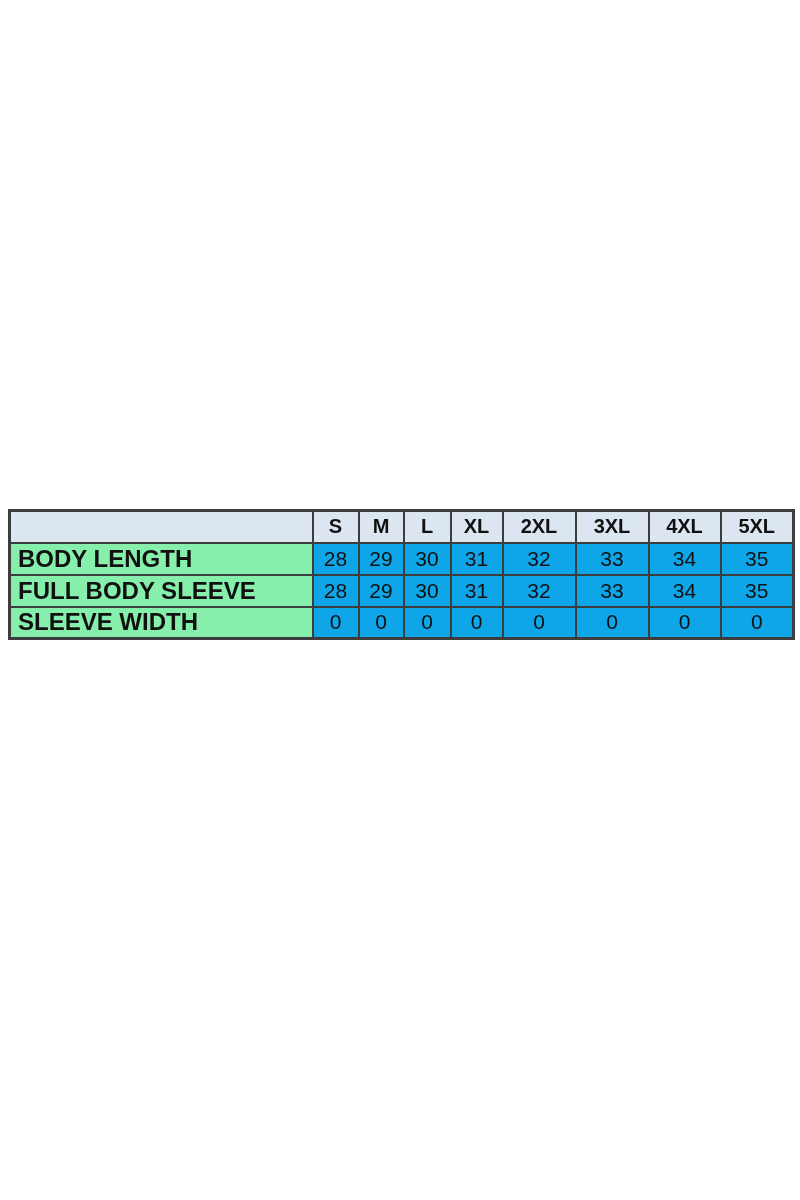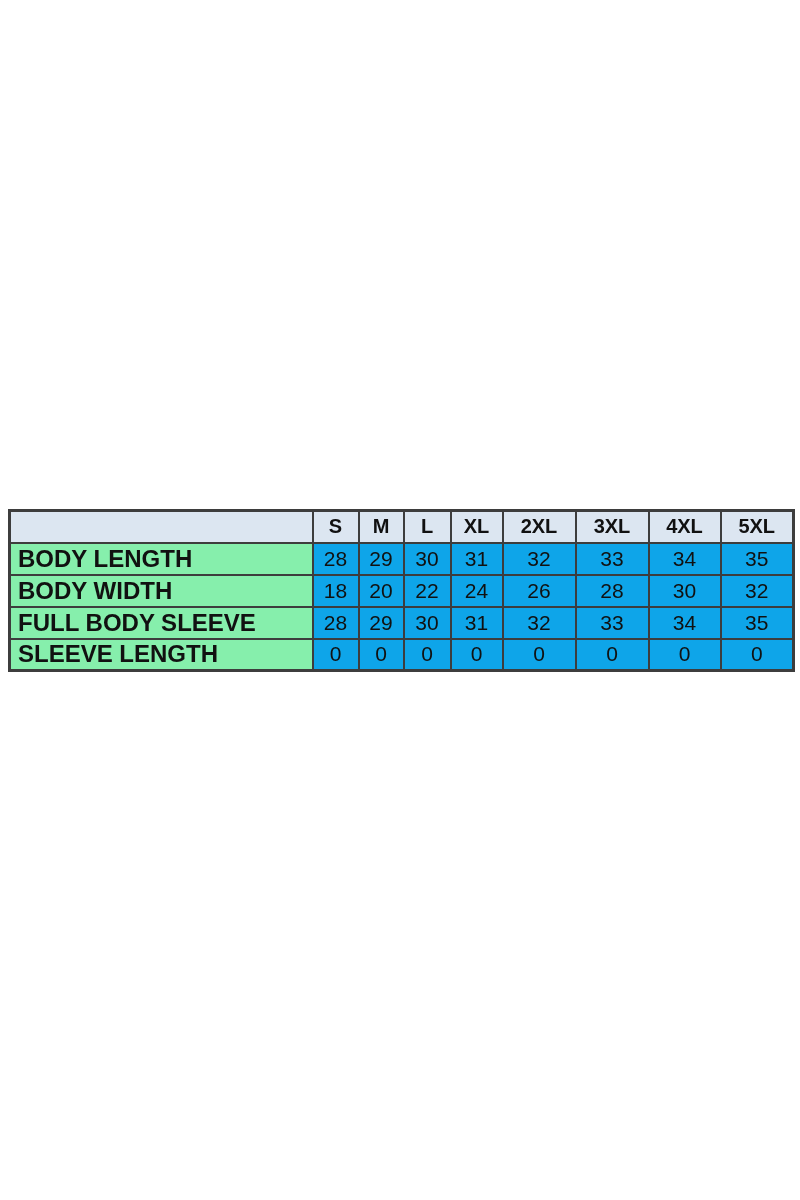--- a/index.html
+++ b/index.html
@@ -86,43 +86,32 @@
         <td class="value-cell">28</td>
         <td class="value-cell">29</td>
         <td class="value-cell">30</td>
         <td class="value-cell">31</td>
         <td class="value-cell">32</td>
         <td class="value-cell">33</td>
         <td class="value-cell">34</td>
         <td class="value-cell">35</td>
       </tr>
       <tr>
-        <td class="row-label">BODY WIDTH</td>
-        <td class="value-cell">18</td>
-        <td class="value-cell">20</td>
-        <td class="value-cell">22</td>
-        <td class="value-cell">24</td>
-        <td class="value-cell">26</td>
-        <td class="value-cell">28</td>
-        <td class="value-cell">30</td>
-        <td class="value-cell">32</td>
-      </tr>
-      <tr>
         <td class="row-label">FULL BODY SLEEVE</td>
         <td class="value-cell">28</td>
         <td class="value-cell">29</td>
         <td class="value-cell">30</td>
         <td class="value-cell">31</td>
         <td class="value-cell">32</td>
         <td class="value-cell">33</td>
         <td class="value-cell">34</td>
         <td class="value-cell">35</td>
       </tr>
       <tr>
-        <td class="row-label">SLEEVE LENGTH</td>
+        <td class="row-label">SLEEVE WIDTH</td>
         <td class="value-cell">0</td>
         <td class="value-cell">0</td>
         <td class="value-cell">0</td>
         <td class="value-cell">0</td>
         <td class="value-cell">0</td>
         <td class="value-cell">0</td>
         <td class="value-cell">0</td>
         <td class="value-cell">0</td>
       </tr>
     </tbody>

